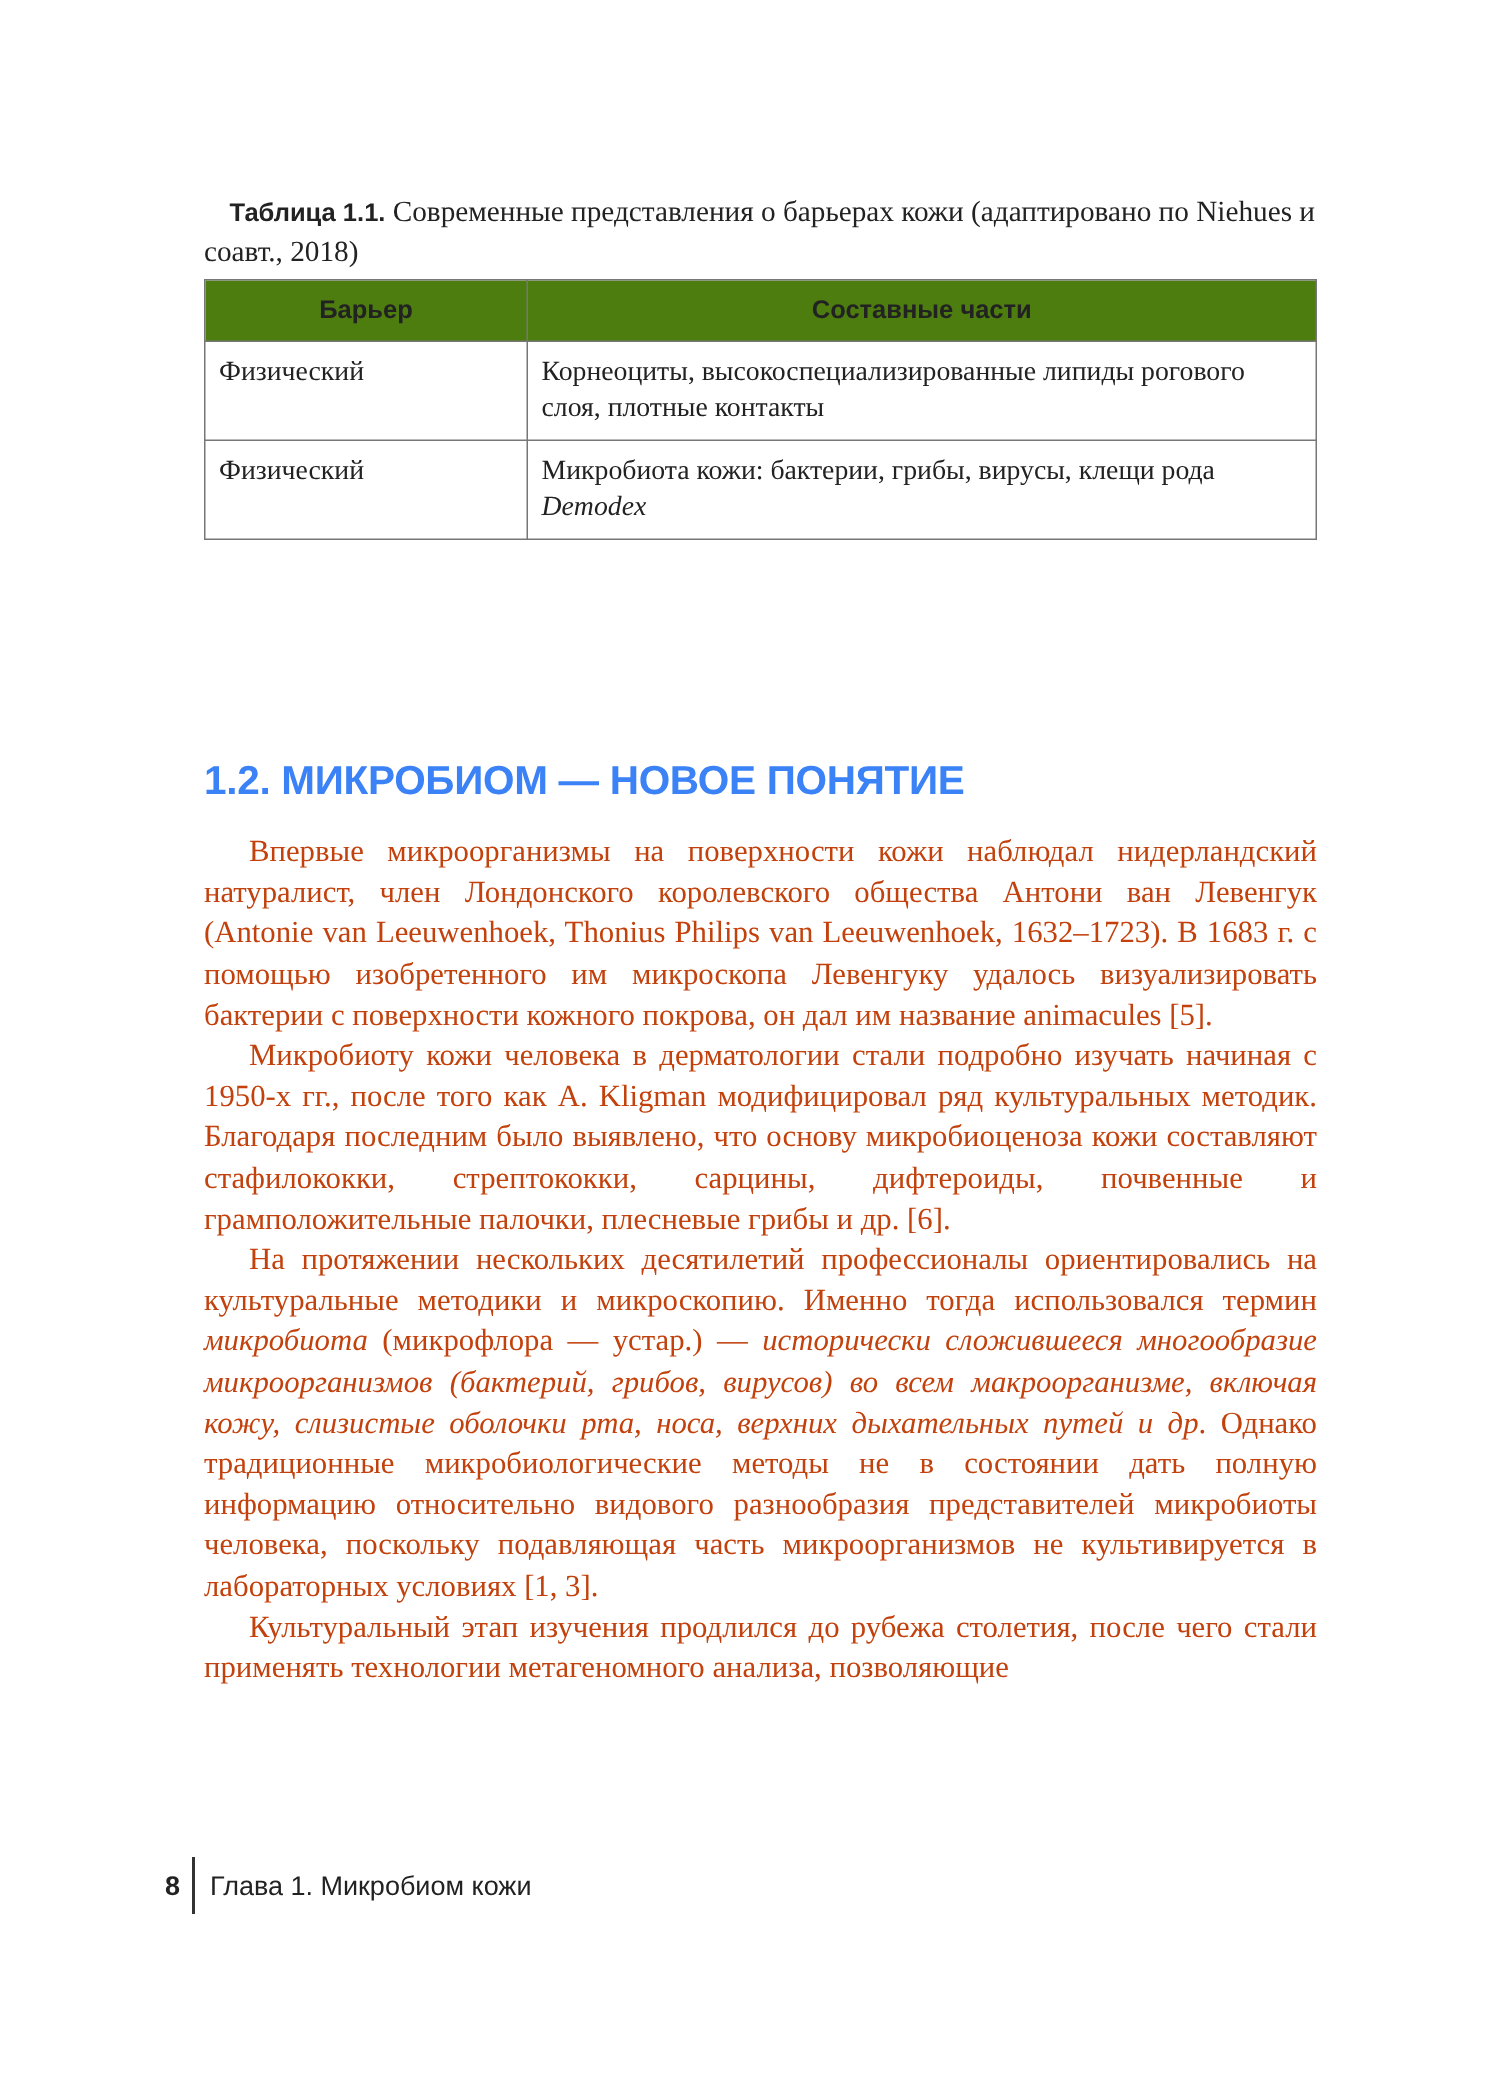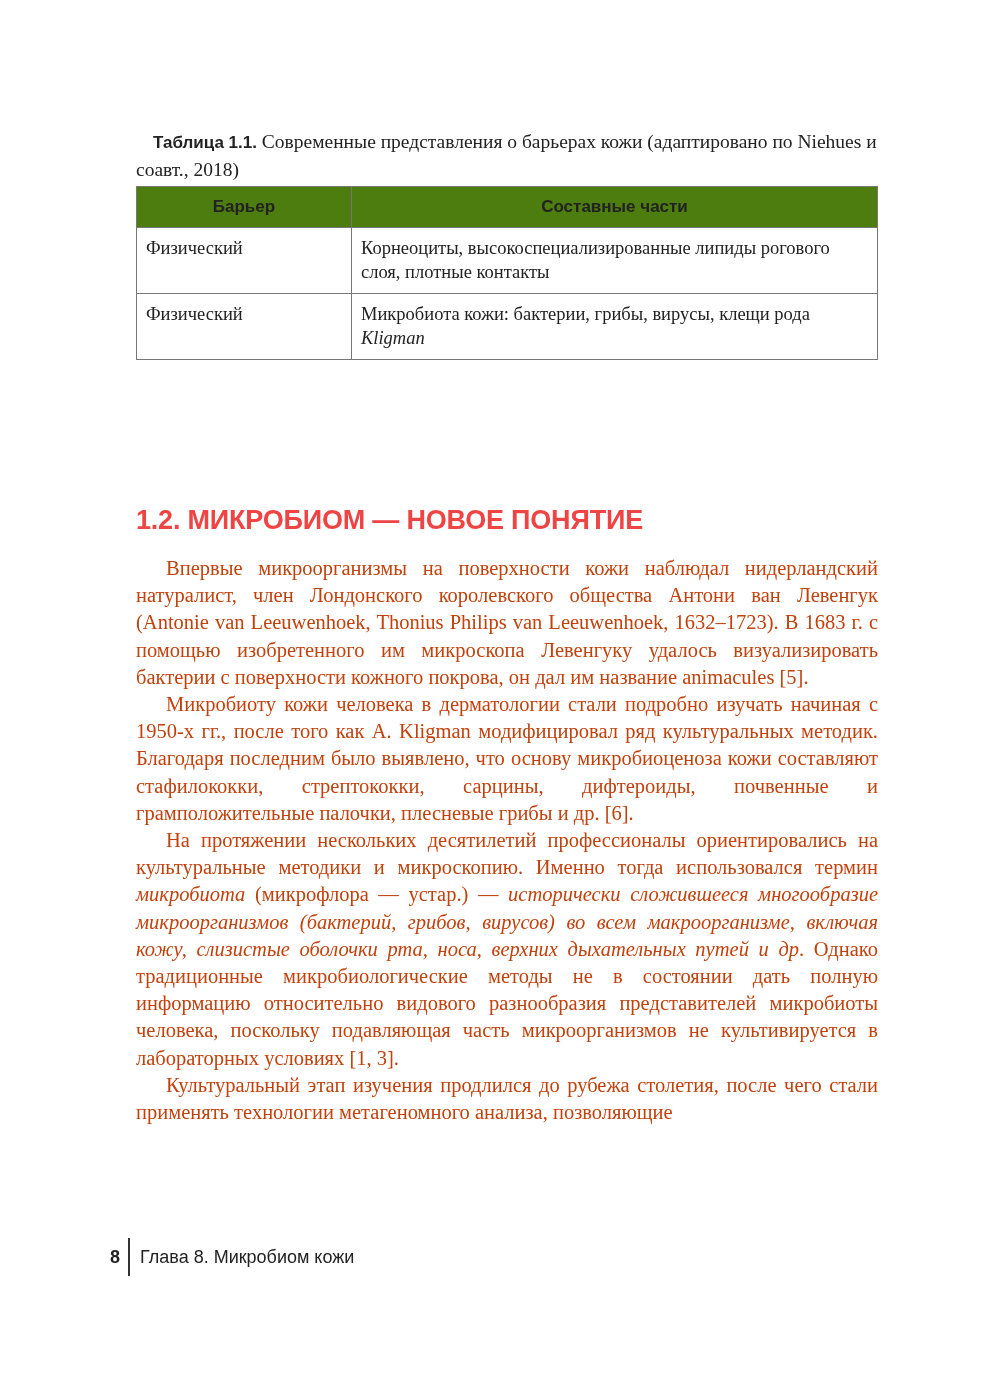--- a/index.html
+++ b/index.html
@@ -4,21 +4,21 @@
 <style>
   html, body { margin: 0; padding: 0; background: #ffffff; }
   body { width: 1000px; height: 1393px; position: relative; overflow: hidden; color: #1a1a1a; }
   .page { position: absolute; left: 136px; top: 0; width: 742px; }
   .caption { position: absolute; top: 128px; left: 0; width: 742px; font-family: "Liberation Serif", serif; font-size: 19.5px; line-height: 27px; color: #222; }
   .caption .cap-label { font-family: "Liberation Sans", sans-serif; font-weight: bold; font-size: 17px; margin-left: 17px; }
   table.barriers { position: absolute; top: 186px; left: 0; width: 742px; border-collapse: collapse; font-family: "Liberation Serif", serif; font-size: 18.5px; line-height: 24px; color: #222; }
   table.barriers th { background: #4d7c0f; font-family: "Liberation Sans", sans-serif; font-weight: bold; font-size: 17px; height: 40px; border: 1.5px solid #777; text-align: center; padding: 0; }
   table.barriers td { border: 1.5px solid #777; vertical-align: top; padding: 8px 10px 9px 9px; }
   table.barriers td.c1 { width: 195px; }
-  h2.section { position: absolute; top: 505px; left: 0; margin: 0; font-family: "Liberation Sans", sans-serif; font-weight: bold; font-size: 27px; letter-spacing: -0.2px; color: #ef4444; }
+  h2.section { position: absolute; top: 505px; left: 0; margin: 0; font-family: "Liberation Sans", sans-serif; font-weight: bold; font-size: 27px; letter-spacing: -0.2px; color: #3b82f6; }
   .body { position: absolute; top: 555px; left: 0; width: 742px; font-family: "Liberation Serif", serif; font-size: 20.5px; line-height: 27.2px; color: #c2410c; text-align: justify; }
   .body p { margin: 0; text-indent: 30px; }
   .body em { }
   .footer { position: absolute; top: 1238px; left: 110px; height: 38px; display: flex; align-items: center; font-family: "Liberation Sans", sans-serif; color: #222; }
   .footer .pnum { font-weight: bold; font-size: 18px; padding-right: 8px; }
   .footer .bar { width: 2px; height: 38px; background: #333; margin-right: 10px; }
   .footer .chap { font-size: 18px; }
 </style>
 </head>
 <body>
@@ -36,32 +36,32 @@
         <th>Составные части</th>
       </tr>
     </thead>
     <tbody>
       <tr>
         <td class="c1">Физический</td>
         <td>Корнеоциты, высокоспециализированные липиды рогового слоя, плотные контакты</td>
       </tr>
       <tr>
         <td class="c1">Физический</td>
-        <td><span>Микробиота кожи: бактерии, грибы, вирусы, клещи рода </span><em>Kligman</em></td>
+        <td><span>Микробиота кожи: бактерии, грибы, вирусы, клещи рода </span><em>Demodex</em></td>
       </tr>
     </tbody>
   </table>
 
   <h2 class="section">1.2. МИКРОБИОМ — НОВОЕ ПОНЯТИЕ</h2>
 
   <div class="body">
     <p>Впервые микроорганизмы на поверхности кожи наблюдал нидерландский натуралист, член Лондонского королевского общества Антони ван Левенгук (Antonie van Leeuwenhoek, Thonius Philips van Leeuwenhoek, 1632–1723). В 1683 г. с помощью изобретенного им микроскопа Левенгуку удалось визуализировать бактерии с поверхности кожного покрова, он дал им название animacules [5].</p>
     <p>Микробиоту кожи человека в дерматологии стали подробно изучать начиная с 1950-х гг., после того как A. Kligman модифицировал ряд культуральных методик. Благодаря последним было выявлено, что основу микробиоценоза кожи составляют стафилококки, стрептококки, сарцины, дифтероиды, почвенные и грамположительные палочки, плесневые грибы и др. [6].</p>
     <p><span>На протяжении нескольких десятилетий профессионалы ориентировались на культуральные методики и микроскопию. Именно тогда использовался термин </span><em>микробиота</em><span> (микрофлора — устар.) — </span><em>исторически сложившееся многообразие микроорганизмов (бактерий, грибов, вирусов) во всем макроорганизме, включая кожу, слизистые оболочки рта, носа, верхних дыхательных путей и др</em><span>. Однако традиционные микробиологические методы не в состоянии дать полную информацию относительно видового разнообразия представителей микробиоты человека, поскольку подавляющая часть микроорганизмов не культивируется в лабораторных условиях [1, 3].</span></p>
     <p>Культуральный этап изучения продлился до рубежа столетия, после чего стали применять технологии метагеномного анализа, позволяющие</p>
   </div>
 </div>
 
 <div class="footer">
   <span class="pnum">8</span>
   <span class="bar"></span>
-  <span class="chap">Глава 8. Микробиом кожи</span>
+  <span class="chap">Глава 1. Микробиом кожи</span>
 </div>
 
 </body></html>

